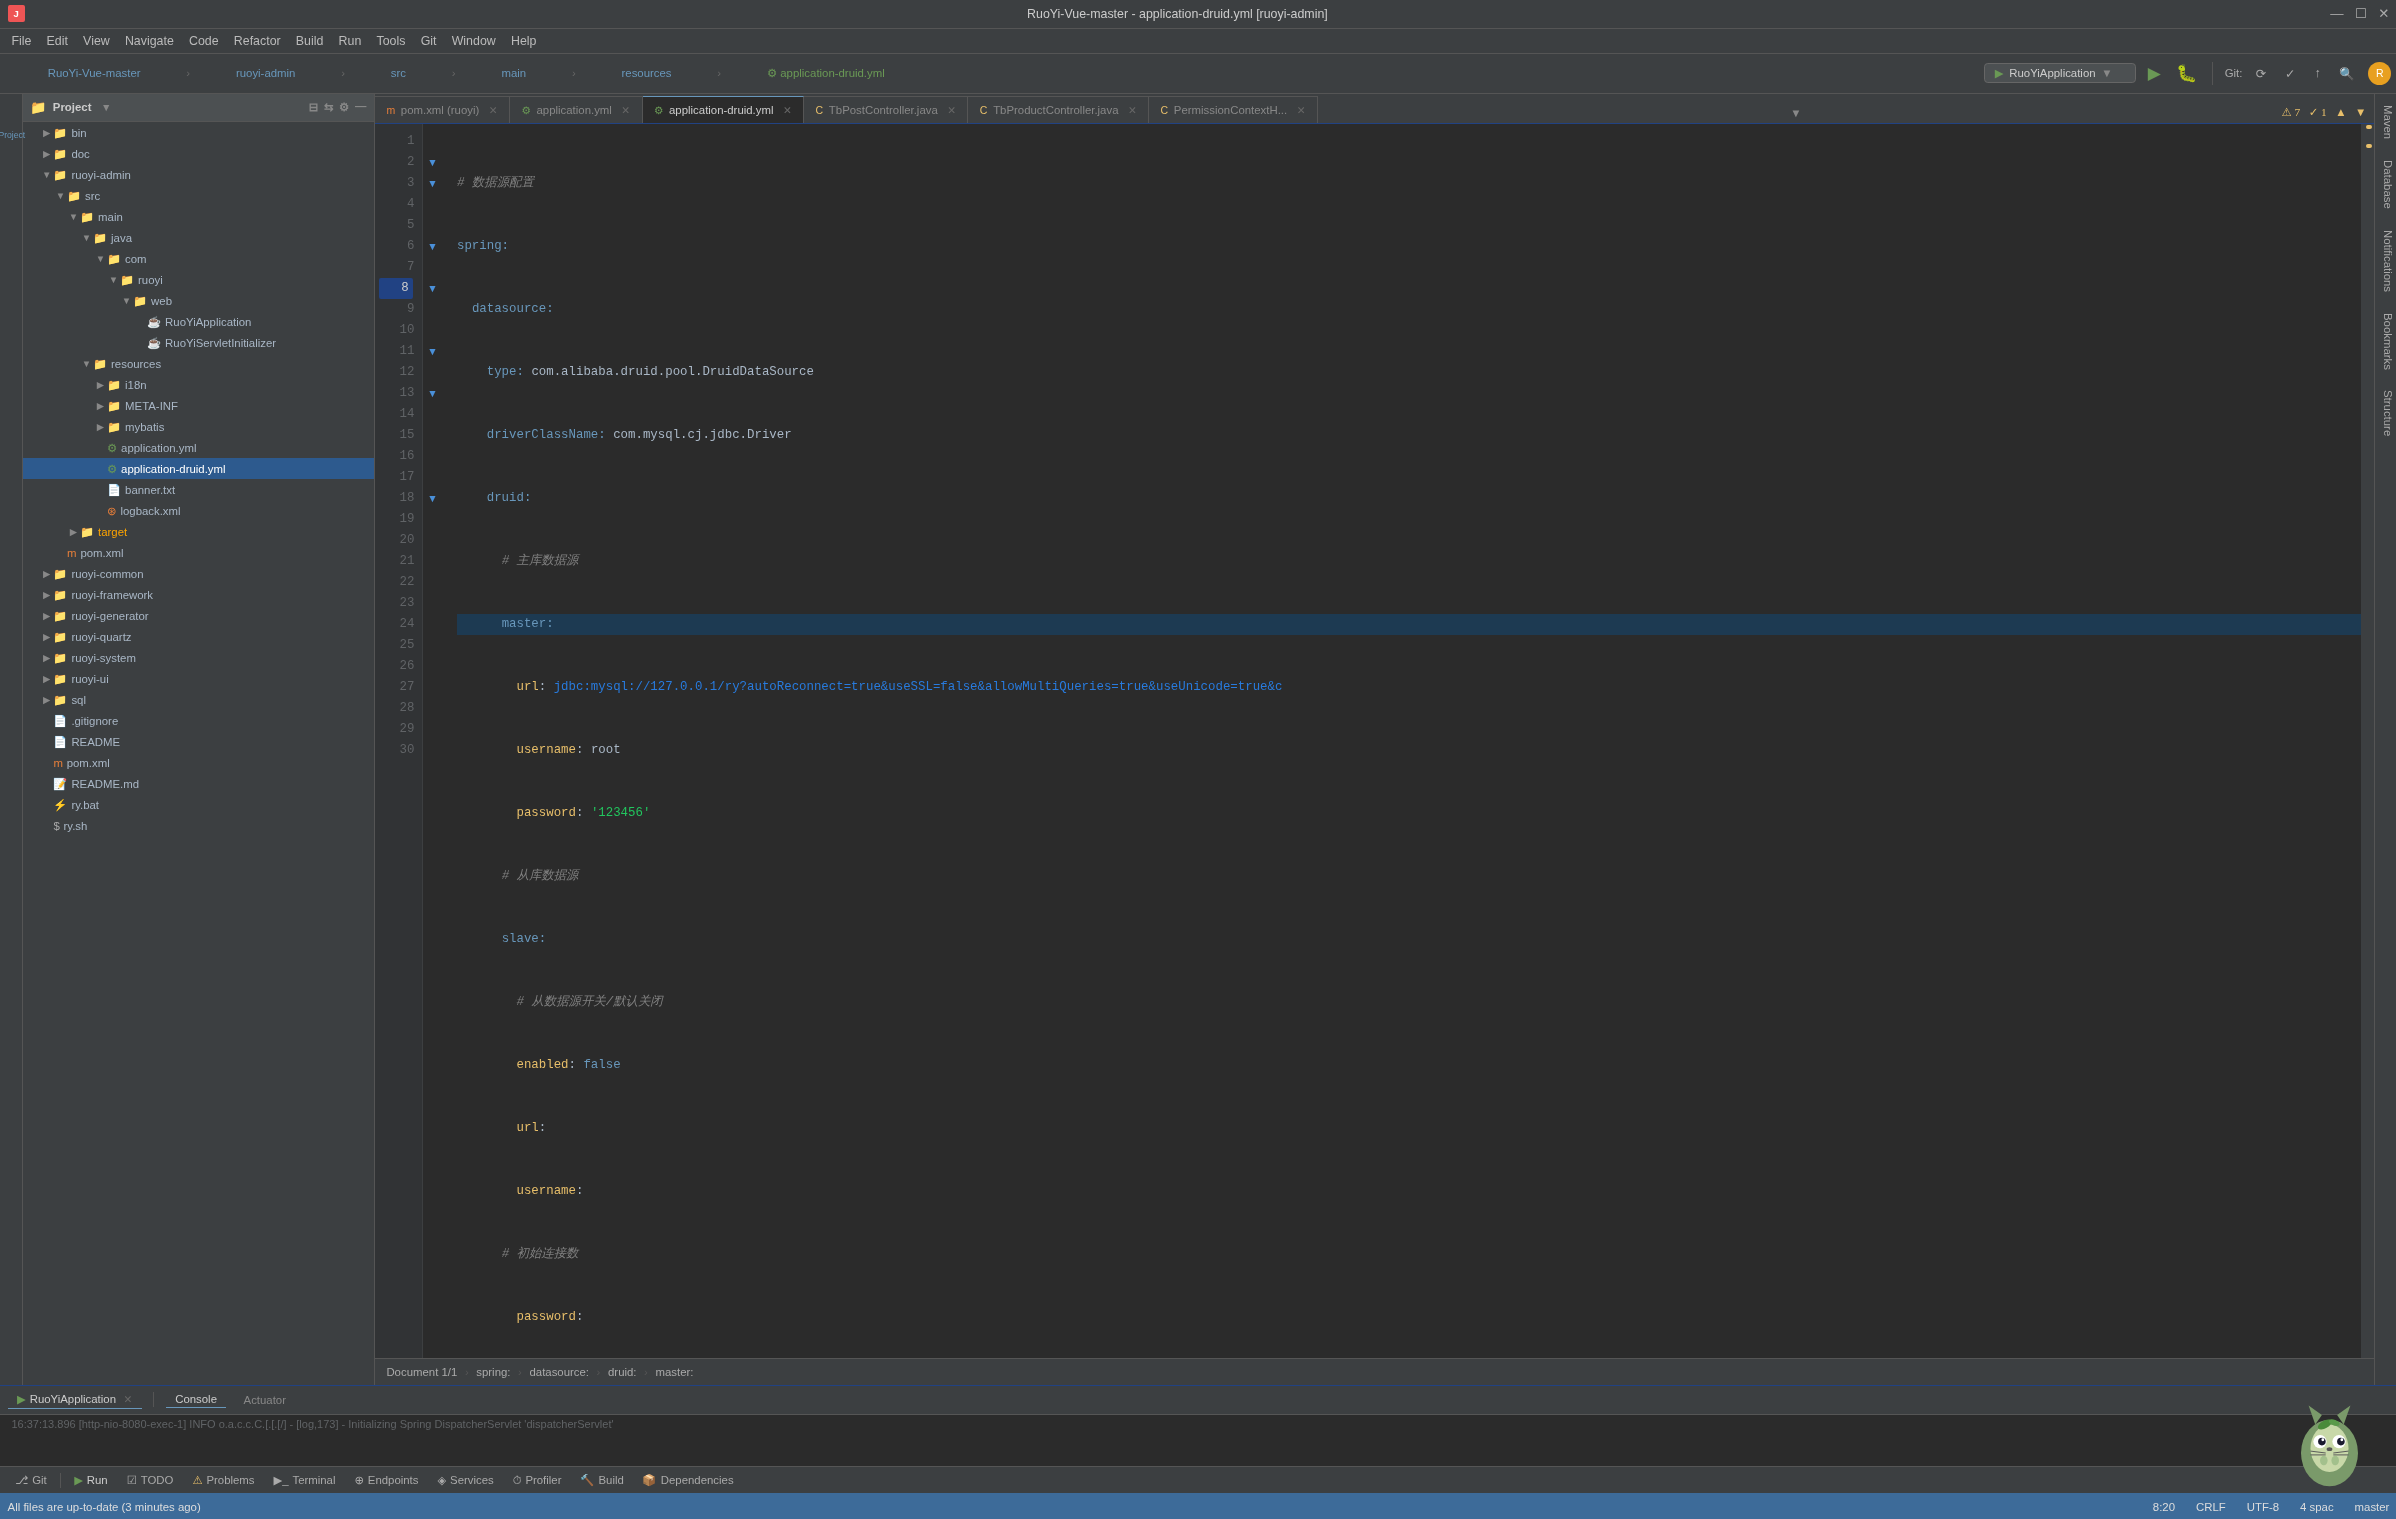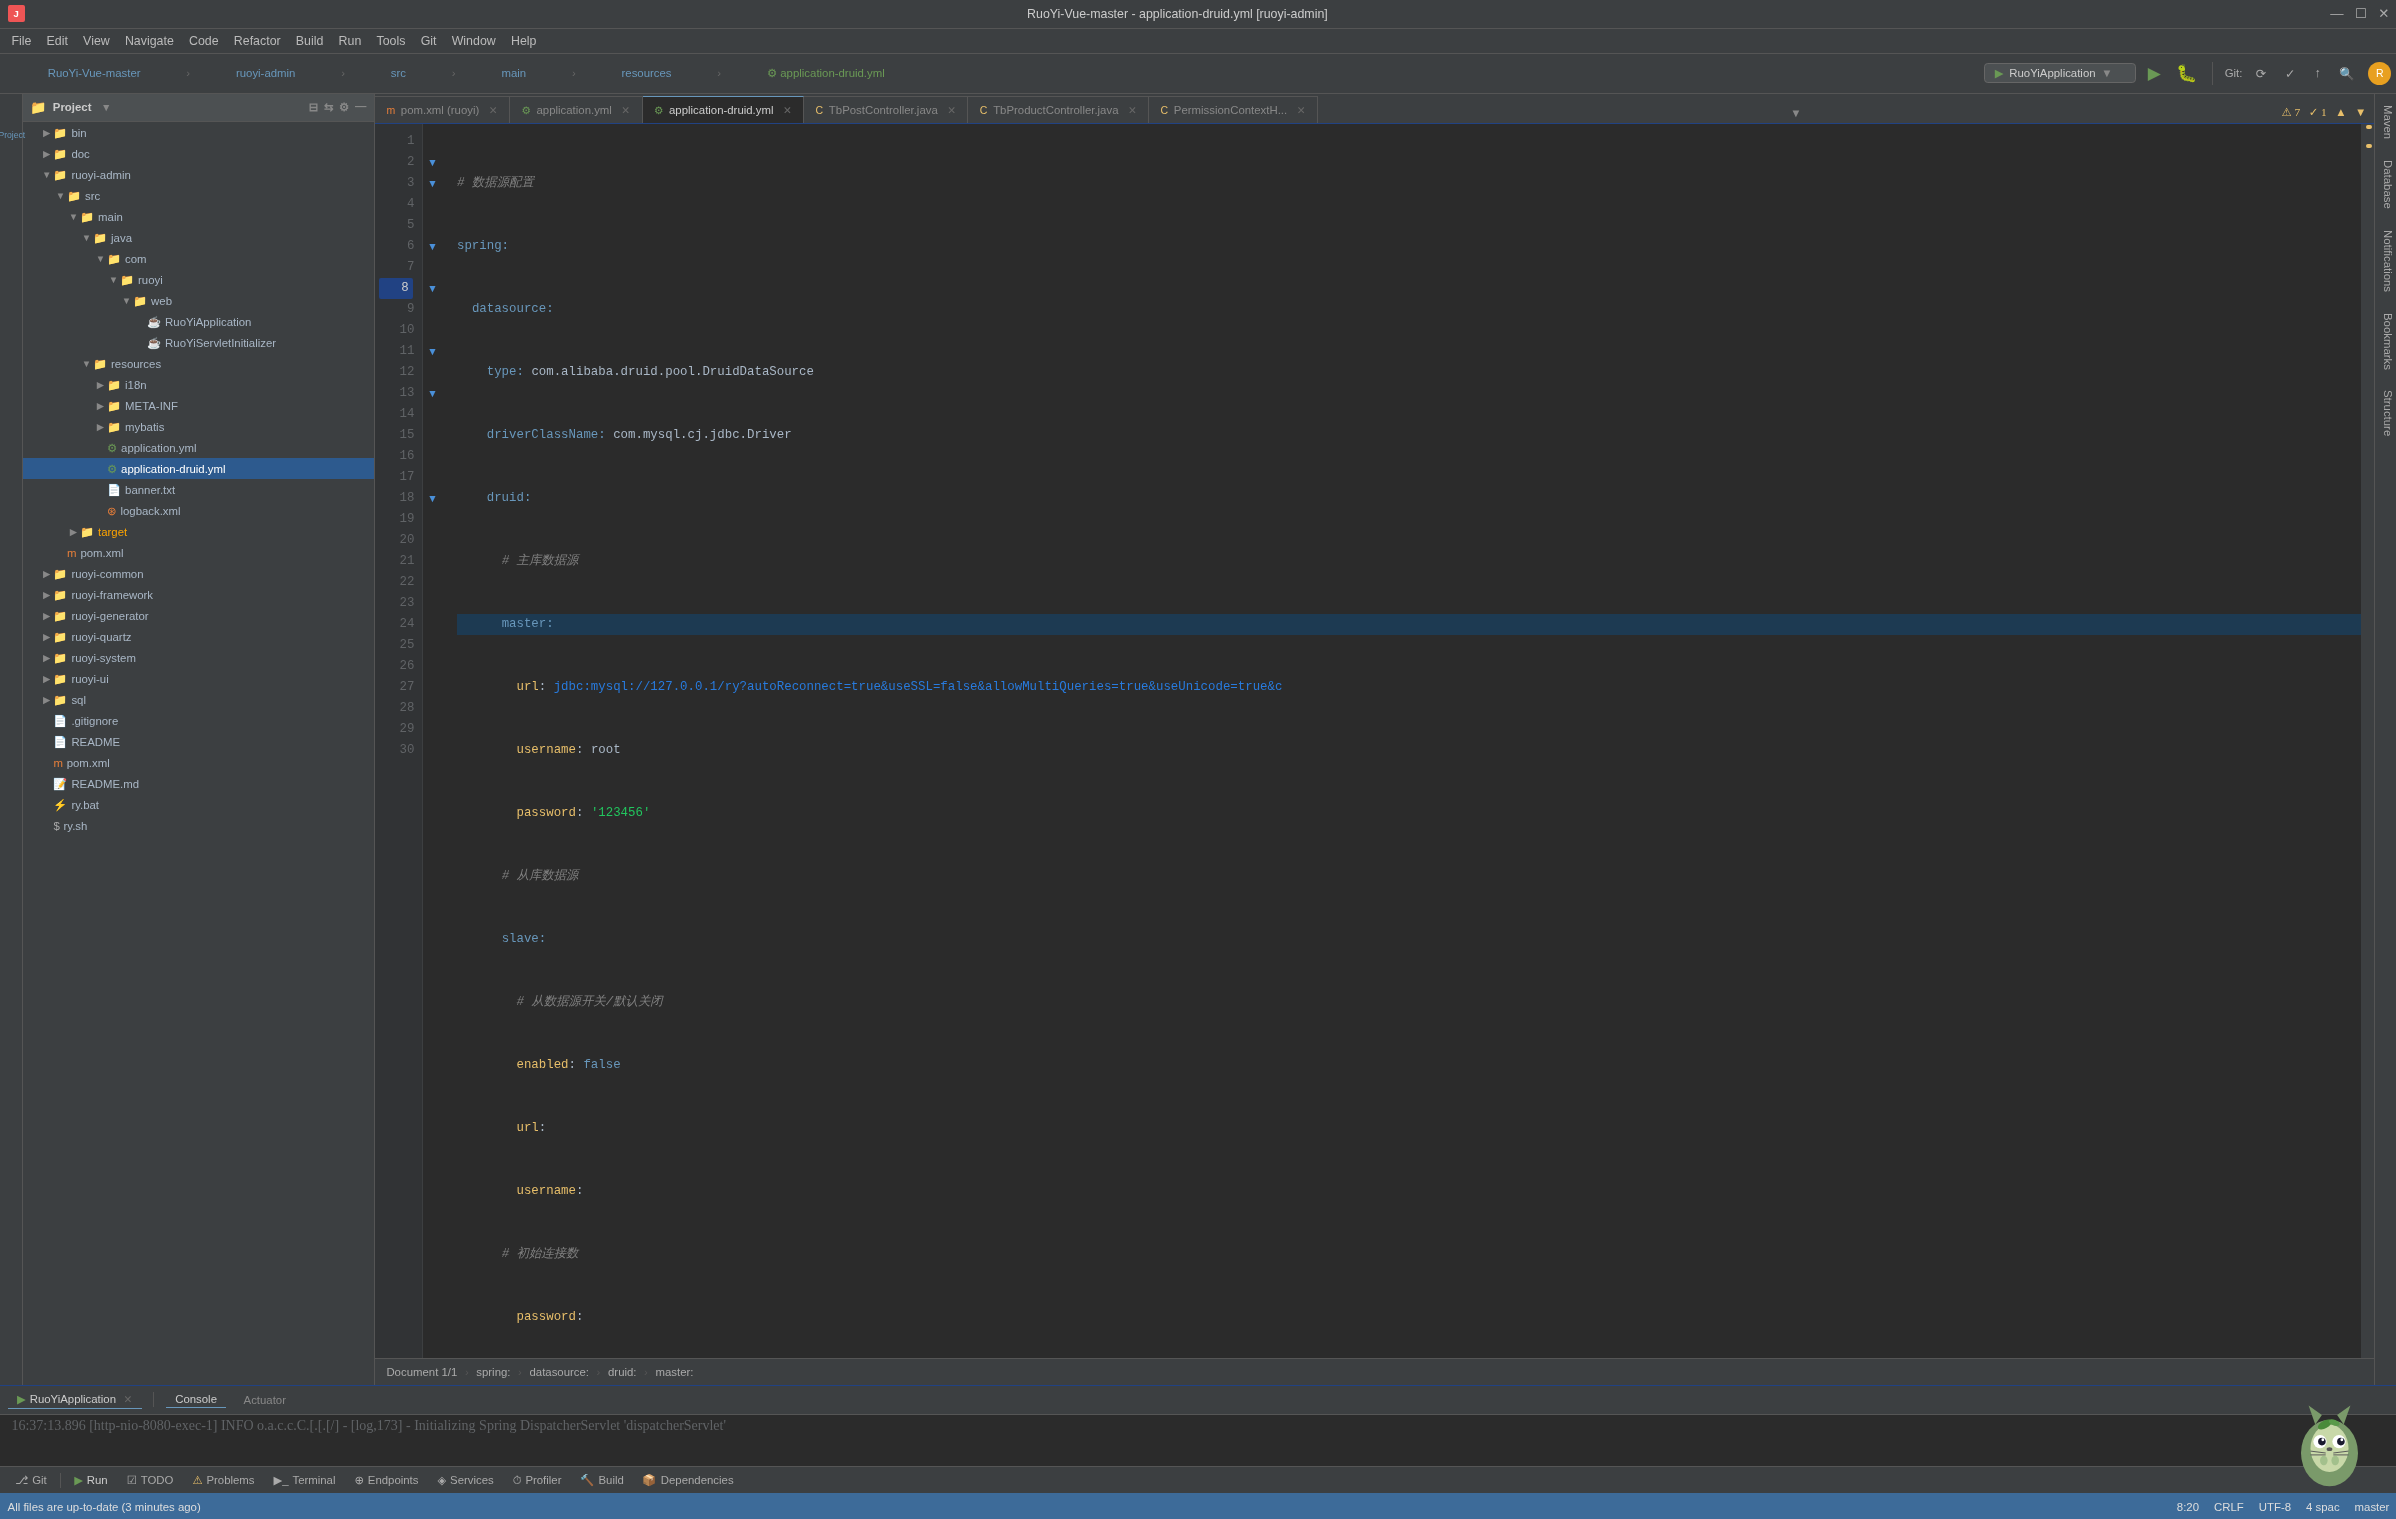--- a/index.html
+++ b/index.html
@@ -83,25 +83,25 @@
     
     #status-breadcrumb { height: 27px; background: #3c3f41; display: flex; align-items: center; padding: 0 11.4px; font-size: 11.4px; color: #888; border-top: 1px solid #555; gap: 7.6px; }
     #status-breadcrumb span { color: #aaa; }
     #status-breadcrumb .sep { color: #555; }
     
     
     #bottom-panel { height: 81px; background: #2b2b2b; border-top: 1.9px solid #214283; display: flex; flex-direction: column; }
     #bottom-tabs { background: #3c3f41; height: 28.5px; display: flex; align-items: center; padding: 0 7.6px; gap: 7.6px; border-bottom: 1px solid #555; }
     .bottom-tab { padding: 1.9px 9.5px; cursor: pointer; font-size: 11.4px; color: #888; display: flex; align-items: center; gap: 3.8px; }
     .bottom-tab.active { color: #ccc; border-bottom: 1.9px solid #6897bb; }
-    #console-content { flex: 1; padding: 3.8px 11.4px; font-family: Liberation Serif, serif; font-size: 14px; color: #a9b7c6; overflow: hidden; }
+    #console-content { flex: 1; padding: 3.8px 11.4px; font-family: Liberation Sans, sans-serif; font-size: 11px; color: #a9b7c6; overflow: hidden; }
     
     
     #status-bar { height: 27px; background: #3d6b99; display: flex; align-items: center; padding: 0 7.6px; font-size: 11.4px; color: #ddd; gap: 7.6px; }
-    #status-bar .sb-right { margin-left: auto; display: flex; gap: 15px; }
+    #status-bar .sb-right { margin-left: auto; display: flex; gap: 21px; }
     #status-bar .sb-item { cursor: pointer; }
     
     
     #bottom-toolbar { height: 27px; background: #3c3f41; display: flex; align-items: center; padding: 0 7.6px; gap: 3.8px; border-top: 1px solid #555; }
     .bt-item { display: flex; align-items: center; gap: 3.8px; padding: 1.9px 7.6px; cursor: pointer; font-size: 11.4px; color: #aaa; border-radius: 2.9px; }
     .bt-item.active { color: #ccc; }
     .bt-separator { width: 1px; height: 15px; background: #555; margin: 0 1.9px; }
     
     
     #mascot { position: fixed; bottom: 27px; right: 23px; width: 95px; height: 95px; }

